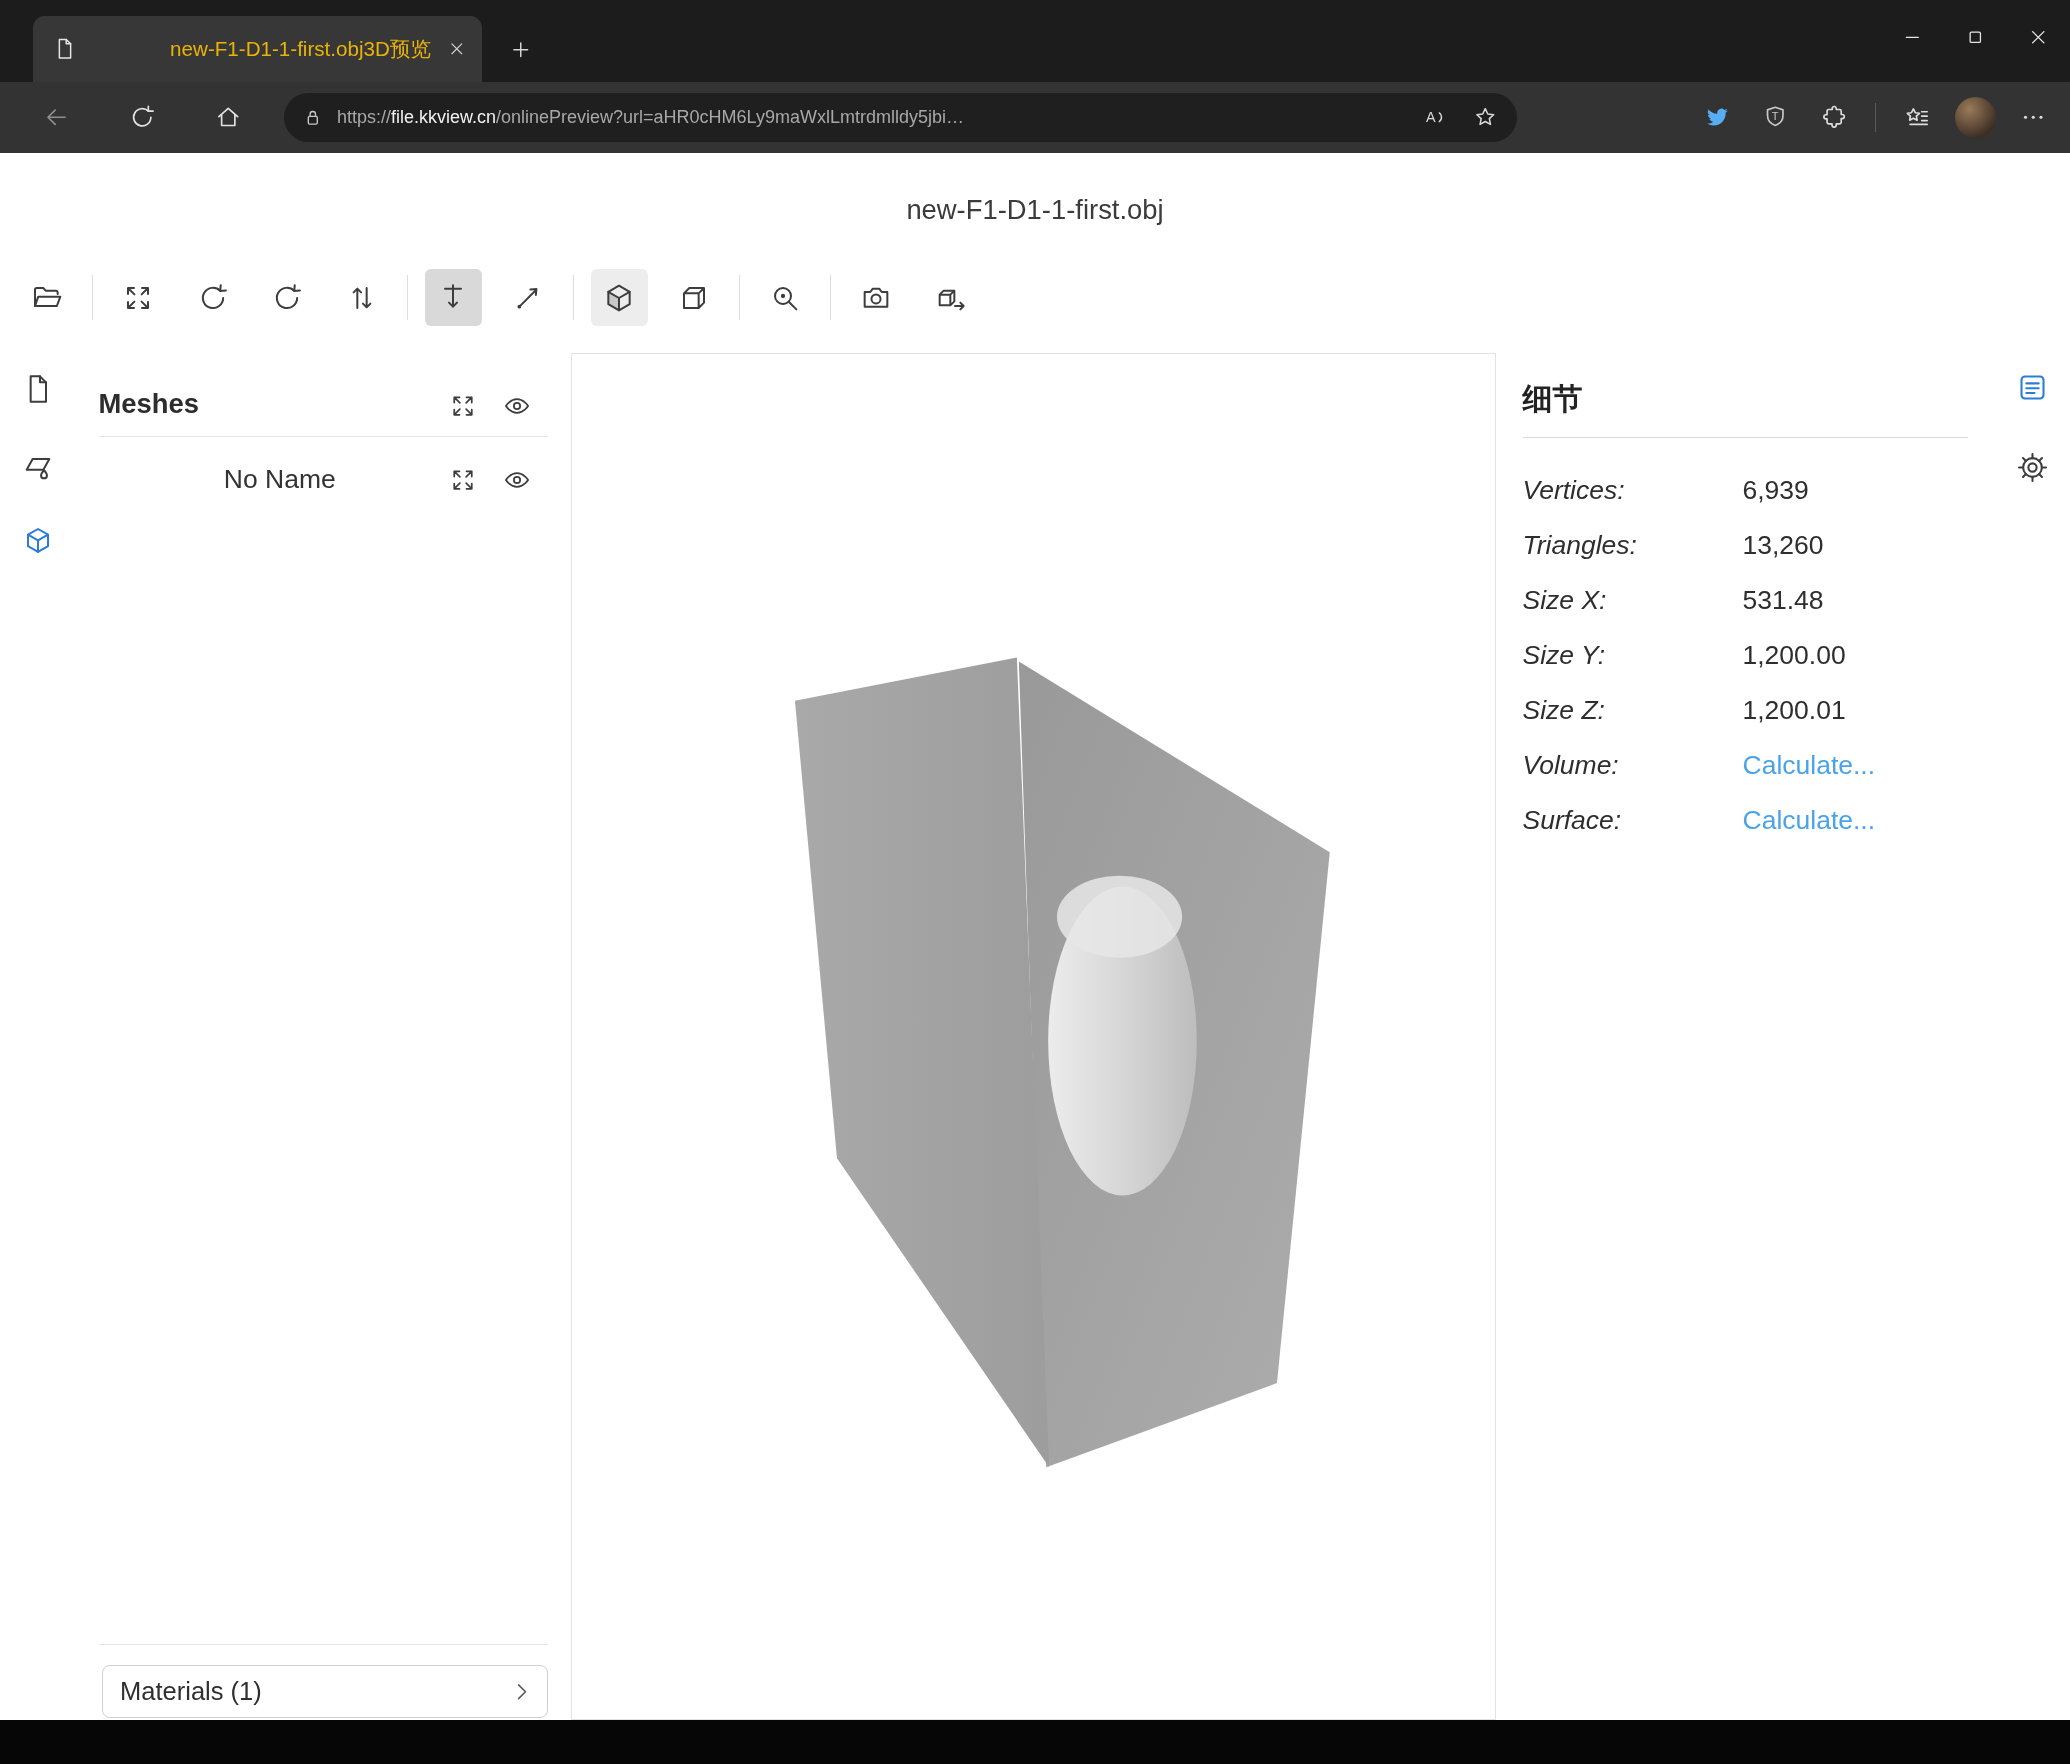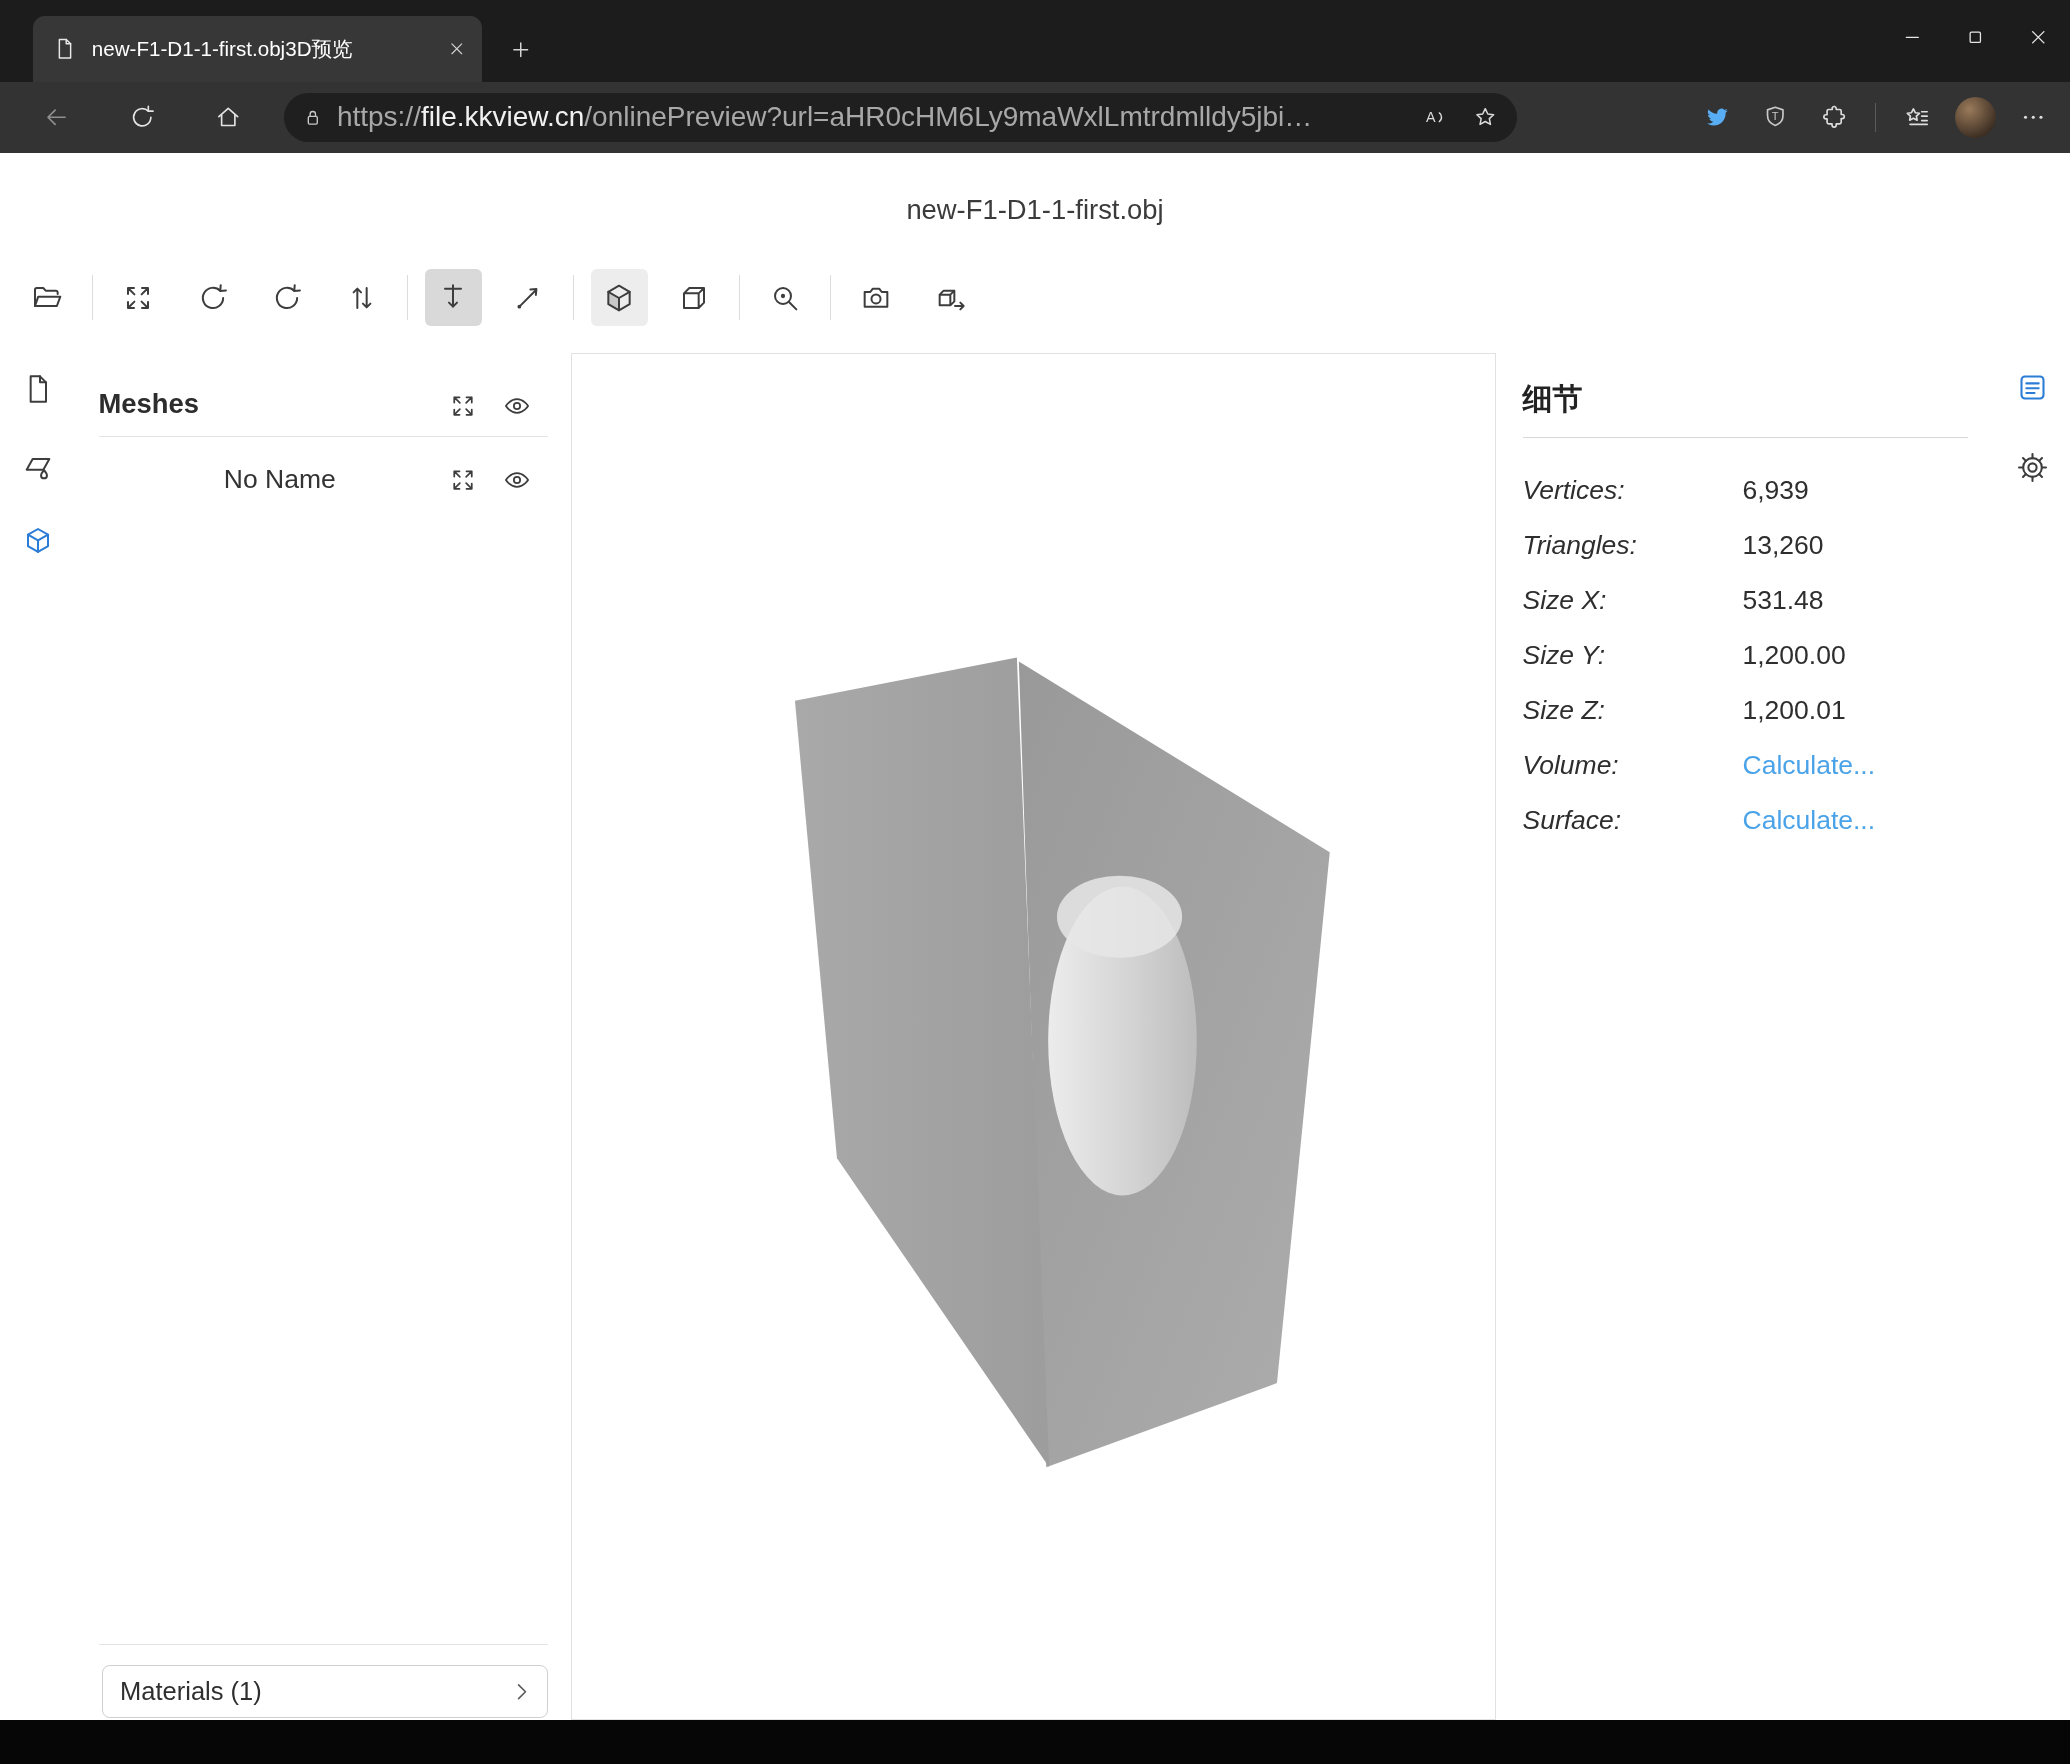--- a/index.html
+++ b/index.html
@@ -8,41 +8,41 @@
 
   
   .ic{display:block;stroke:currentColor;fill:none;stroke-width:1.5;stroke-linecap:round;stroke-linejoin:round;}
 
   
   .titlebar{position:absolute;top:0;left:0;right:0;height:82px;background:#1c1c1c;}
   .tab{position:absolute;left:33px;top:15.7px;width:449px;height:67px;background:#373737;
        border-radius:11.8px 11.8px 0 0;display:flex;align-items:center;gap:15.7px;
        padding:0 15.7px 0 19.6px;box-sizing:border-box;}
   .tab-fav{width:23.5px;height:23.5px;color:#e8e8e8;flex:none;}
-  .tab-title{flex:1;font-size:20.6px;color:#ffffff;white-space:nowrap;overflow:hidden;text-overflow:ellipsis;}
+  .tab-title{flex:1;font-size:20.6px;color:#eab308;white-space:nowrap;overflow:hidden;text-overflow:ellipsis;text-align:right;}
   .tab-close{width:19.6px;height:19.6px;color:#cfcfcf;flex:none;cursor:pointer;}
   .newtab{position:absolute;left:502px;top:31px;width:37px;height:37px;border-radius:5.9px;
           display:flex;align-items:center;justify-content:center;color:#d5d5d5;cursor:pointer;}
   .newtab svg{width:23.5px;height:23.5px;}
   .wincontrols{position:absolute;right:0;top:0;display:flex;}
   .wc{width:63px;height:74px;display:flex;align-items:center;justify-content:center;color:#e6e6e6;cursor:pointer;}
   .wc svg{width:20.6px;height:20.6px;}
   .wc.close svg{width:22.5px;height:22.5px;}
 
   
   .navbar{position:absolute;top:82px;left:0;right:0;height:71px;background:#333333;}
   .navbtn{position:absolute;top:10.8px;width:49px;height:49px;border-radius:7.8px;display:flex;
           align-items:center;justify-content:center;color:#e3e3e3;cursor:pointer;}
   .navbtn svg{width:26.5px;height:26.5px;}
   .navbtn.dim{color:#8f8f8f;}
   .addressbar{position:absolute;left:284px;top:10.8px;width:1233px;height:49px;border-radius:24.5px;
               background:#1f1f1f;display:flex;align-items:center;gap:13.7px;
               padding:0 13.7px 0 17.6px;box-sizing:border-box;cursor:text;}
   .lock{width:21.6px;height:21.6px;color:#c8c8c8;flex:none;}
-  .url{flex:1;font-size:28px;color:#a8a8a8;white-space:nowrap;overflow:hidden;}
+  .url{flex:1;font-size:18px;color:#a8a8a8;white-space:nowrap;overflow:hidden;}
   .url .domain{color:#f1f1f1;}
   .abtn{width:37px;height:37px;display:flex;align-items:center;justify-content:center;color:#d9d9d9;flex:none;cursor:pointer;}
   .abtn svg{width:24.5px;height:24.5px;}
   .nav-ext{position:absolute;right:15.7px;top:10.8px;height:49px;display:flex;align-items:center;gap:15.7px;}
   .extbtn{width:43px;height:43px;display:flex;align-items:center;justify-content:center;color:#dedede;cursor:pointer;}
   .extbtn svg{width:26.5px;height:26.5px;}
   .extbtn.bird{color:#57aef5;}
   .extbtn.shield{color:#c9c9c9;}
   .extdiv{width:1px;height:29px;background:#5a5a5a;margin:0 3.9px;}
   .avatar{width:41px;height:41px;border-radius:50%;flex:none;cursor:pointer;

